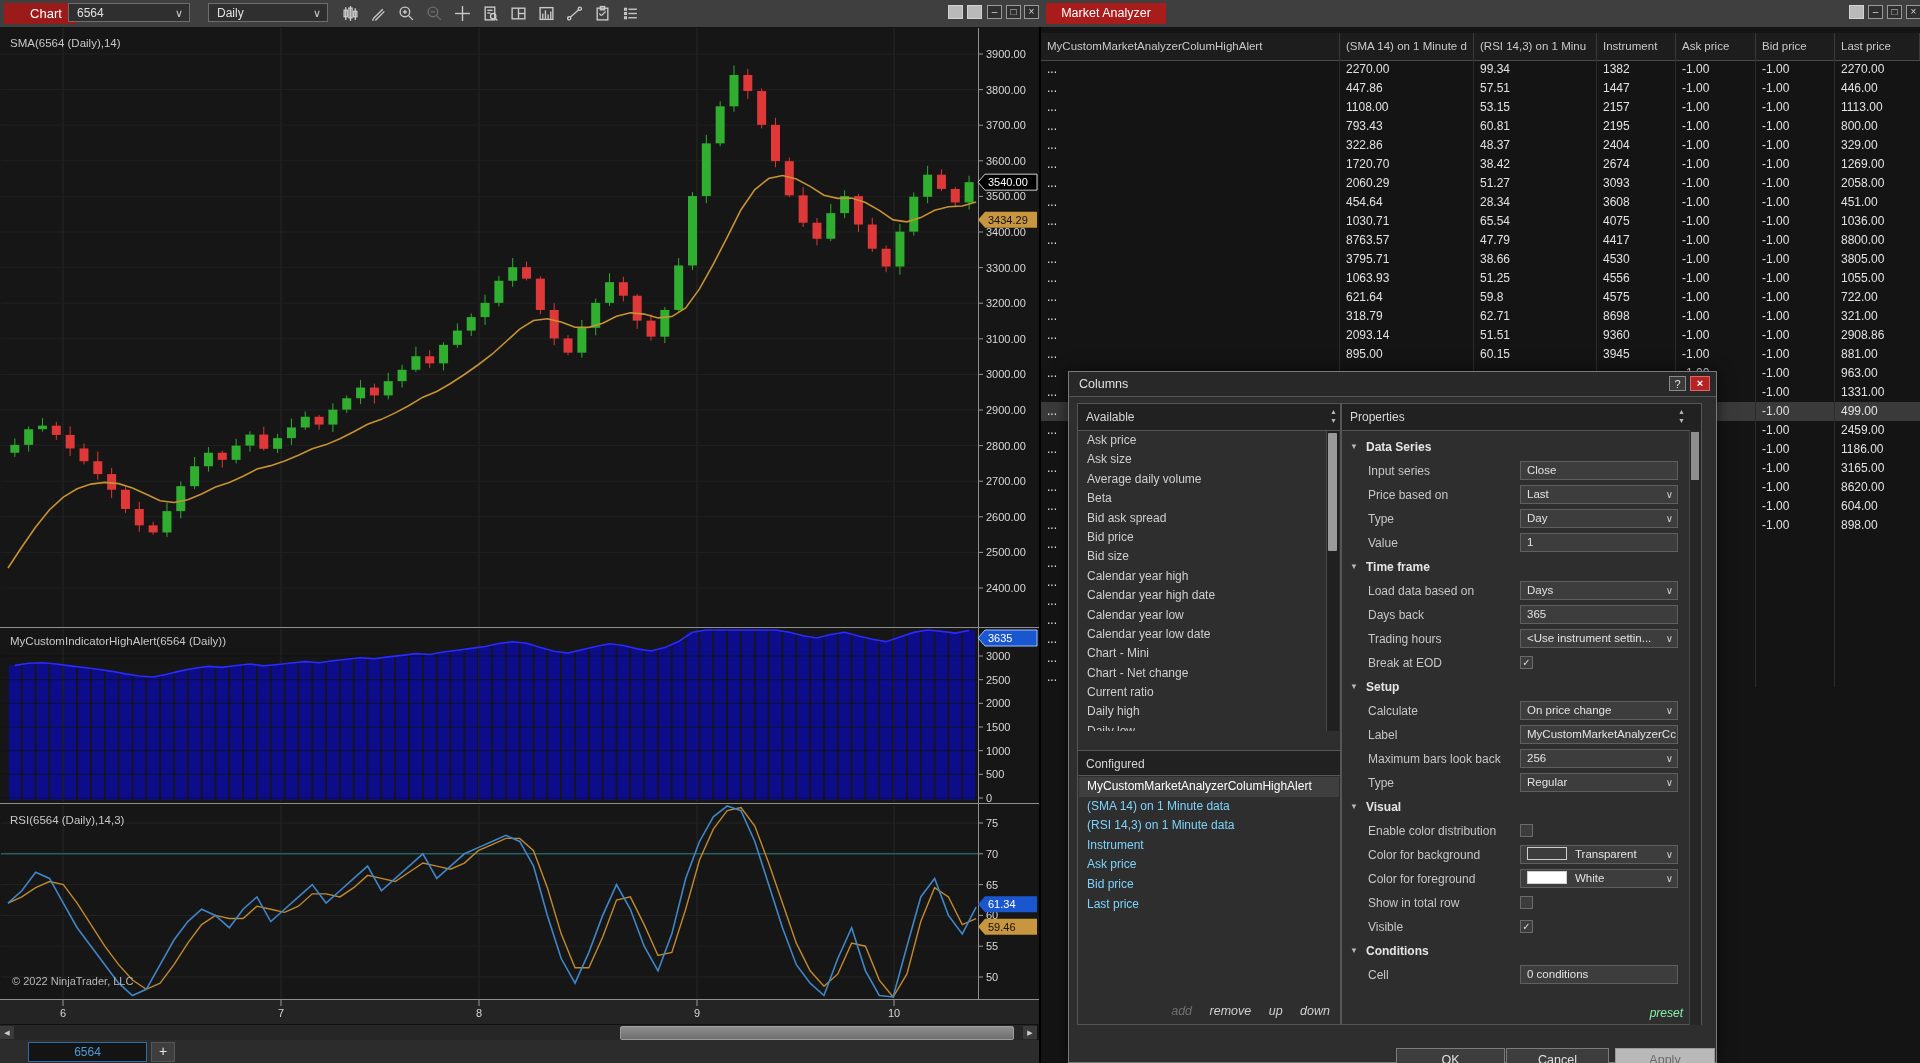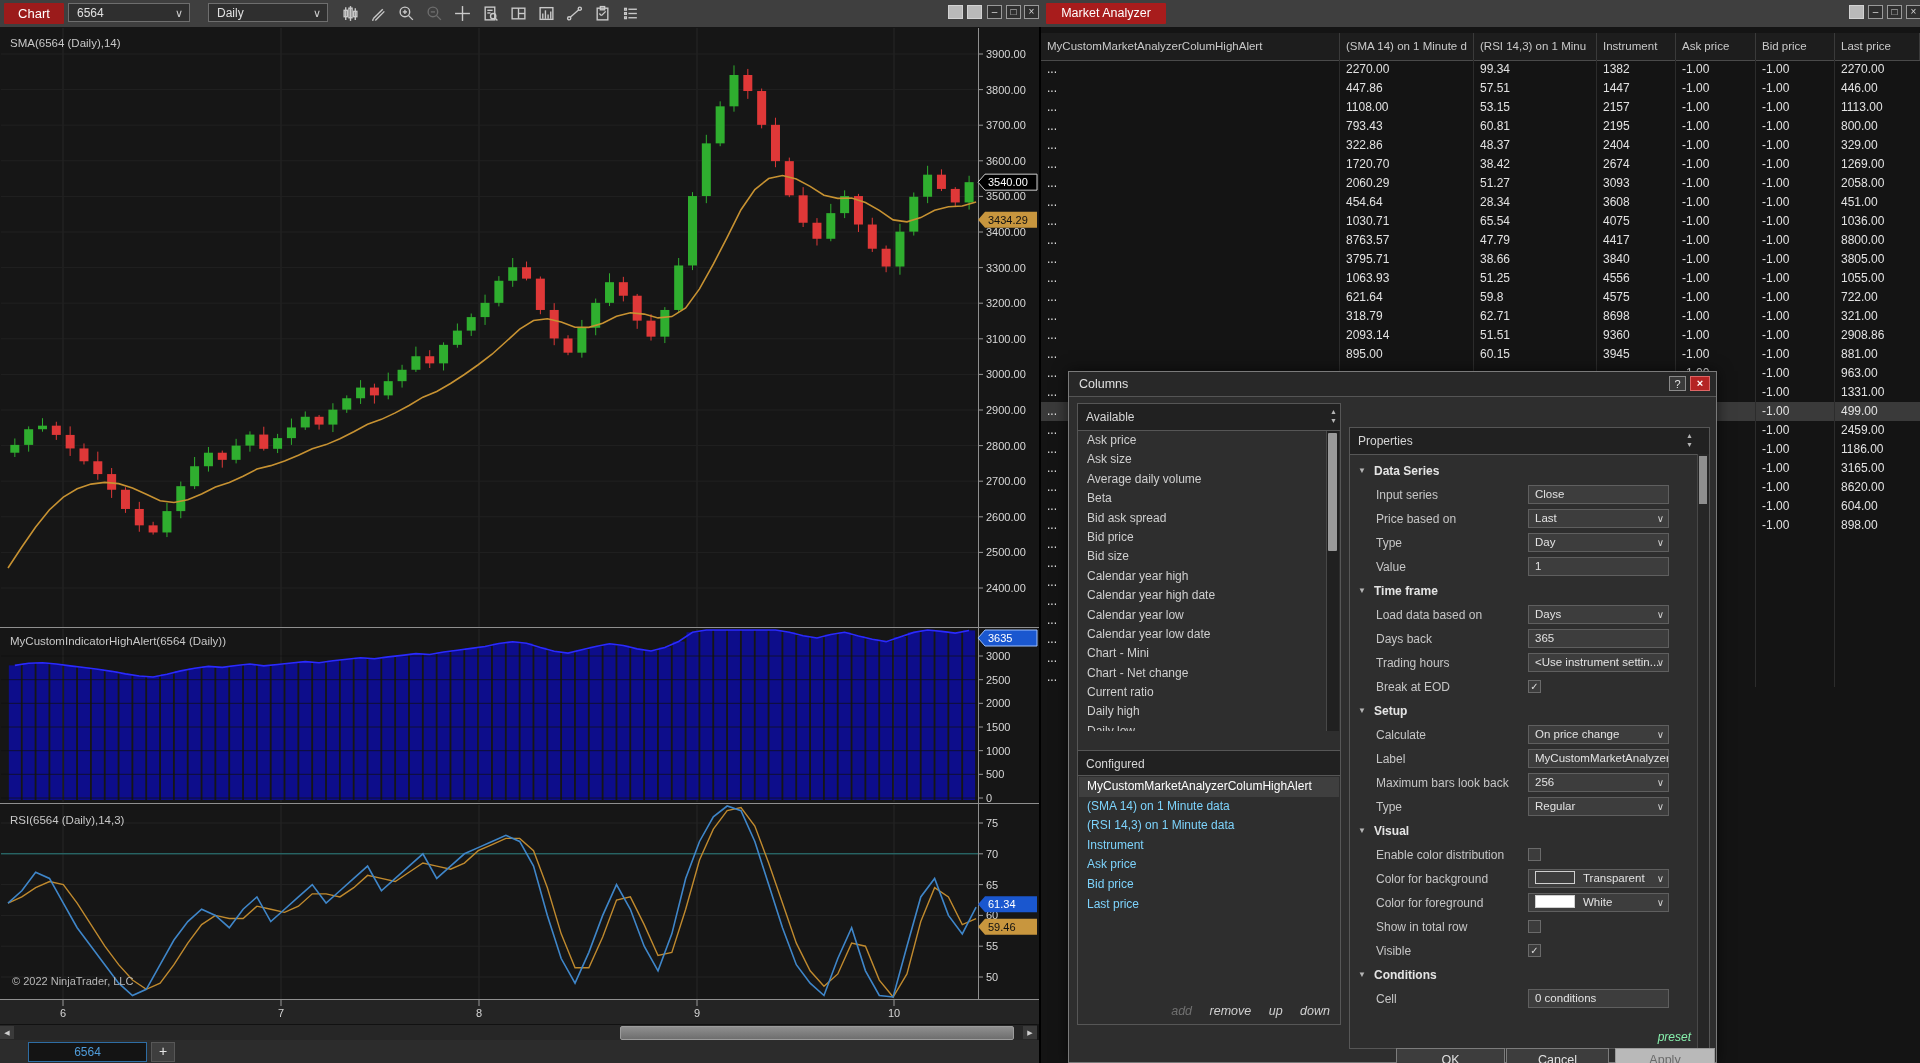--- a/index.html
+++ b/index.html
@@ -2,21 +2,21 @@
 <html><head>
 <meta charset="utf-8">
 <style>
   html,body{margin:0;padding:0;background:#222;}
   #root{position:relative;width:1920px;height:1063px;background:#2d2d2d;overflow:hidden;
         font-family:"Liberation Sans",sans-serif;color:#ddd;-webkit-font-smoothing:antialiased;}
   
   .topbar{position:absolute;left:0;top:0;width:1920px;height:27px;background:#3f3f3f;border-bottom:1px solid #232323;}
   .chip{position:absolute;top:3px;height:21px;line-height:21px;text-align:center;color:#fff;
         background:#9b1b1b;font-size:13px;border-radius:1px;}
-  #chip-chart{left:4px;width:60px;}
+  #chip-chart{left:4px;width:60px;padding-left:12px;}
   #chip-ma{left:1046px;width:120px;background:#a81c1c;font-size:12.5px;}
   .sel{position:absolute;top:3px;height:19px;background:#2f2f2f;border:1px solid #6e6e6e;
        font-size:12px;color:#e0e0e0;line-height:19px;padding-left:8px;box-sizing:border-box;}
   #sel-instrument{left:68px;width:122px;}
   #sel-period{left:208px;width:120px;}
   .chev{position:absolute;right:6px;top:0;font-style:normal;color:#cfcfcf;font-size:11px;}
   .ticon{position:absolute;top:3px;width:24px;height:21px;display:flex;align-items:center;justify-content:center;}
   .ticon svg{stroke:#c9c9c9;fill:none;stroke-width:1.3;}
   .ticon.dis svg{stroke:#6d6d6d;}
   .wbtn{position:absolute;top:5px;width:15px;height:14px;box-sizing:border-box;background:#2f2f2f;
@@ -63,31 +63,31 @@
   .litem{height:19.4px;line-height:19.4px;padding-left:8px;font-size:12px;color:#cfcfcf;white-space:nowrap;}
   .lscroll{position:absolute;right:1px;top:27px;width:13px;height:300px;background:#202020;border-left:1px solid #484848;box-sizing:border-box;}
   .lthumb{position:absolute;left:1px;top:2px;width:9px;height:118px;background:#9a9a9a;border-radius:1px;}
   .lhdr.cfg{position:absolute;left:0;top:346px;width:100%;box-sizing:border-box;border-top:1px solid #565656;}
   .clist{position:absolute;left:1px;top:373px;width:260px;height:150px;overflow:hidden;}
   .citem{height:19.6px;line-height:19.6px;padding-left:8px;font-size:12px;color:#7dd3fc;white-space:nowrap;}
   .citem.selected{background:#3f3f3f;color:#fff;}
   .links{position:absolute;right:10px;bottom:6px;font-size:12.5px;font-style:italic;color:#d0d0d0;}
   .links .lnk{margin-left:14px;}
   .links .dis{color:#6f6f6f;text-align:center;}
-  .rpane{position:absolute;left:280px;top:31px;width:361px;height:622px;border:1px solid #565656;box-sizing:border-box;margin-top:24px;}
+  .rpane{position:absolute;left:272px;top:31px;width:361px;height:622px;border:1px solid #565656;box-sizing:border-box;}
   .rpane .spin{right:16px;}
   .pscroll{position:absolute;right:0;top:26px;width:12px;height:595px;background:#262626;border-left:1px solid #484848;box-sizing:border-box;}
   .pthumb{position:absolute;left:1px;top:2px;width:8px;height:48px;background:#8f8f8f;}
   .props{position:absolute;left:0;top:27px;width:347px;height:576px;overflow:hidden;padding-top:4px;}
   .psec{position:relative;height:24px;line-height:24px;}
   .tri{position:absolute;left:8px;top:0;color:#b5b5b5;font-size:8px;}
   .pst{position:absolute;left:24px;font-size:12px;font-weight:bold;color:#e4e4e4;}
   .prow{position:relative;height:24px;}
   .plbl{position:absolute;left:26px;top:0;line-height:24px;font-size:12px;color:#c6c6c6;white-space:nowrap;}
-  .pin{position:absolute;left:178px;top:2px;width:141px;height:19px;box-sizing:border-box;background:#3d3d3d;
+  .pin{position:absolute;left:178px;top:2px;width:158px;height:19px;box-sizing:border-box;background:#3d3d3d;
        border:1px solid #5f5f5f;font-size:11.5px;color:#e2e2e2;line-height:17px;padding-left:6px;
        white-space:nowrap;overflow:hidden;}
   .pchev{position:absolute;right:4px;top:0;color:#cfcfcf;font-size:10px;}
   .pcb{position:absolute;left:178px;top:5px;width:13px;height:13px;box-sizing:border-box;background:#3c3c3c;
        border:1px solid #6a6a6a;color:#ddd;font-size:10px;line-height:11px;text-align:center;}
   .swatch{display:inline-block;width:38px;height:11px;border:1px solid #cfcfcf;vertical-align:middle;margin-right:8px;margin-top:-2px;}
   .preset{position:absolute;right:18px;bottom:4px;font-size:12px;font-style:italic;color:#86efac;}
   .dfoot .btn{position:absolute;top:676px;height:24px;background:#3d3d3d;border:1px solid #7c7c7c;box-sizing:border-box;
               color:#e0e0e0;font-size:12.5px;line-height:22px;text-align:center;}
   #btn-ok{left:327px;width:109px;} #btn-cancel{left:437px;width:103px;}
@@ -673,21 +673,21 @@
           <div class="mcell c2">47.79</div>
           <div class="mcell c3">4417</div>
           <div class="mcell c4">-1.00</div>
           <div class="mcell c5">-1.00</div>
           <div class="mcell c6">8800.00</div>
         </div>
         <div class="marow">
           <div class="mcell c0">...</div>
           <div class="mcell c1">3795.71</div>
           <div class="mcell c2">38.66</div>
-          <div class="mcell c3">3840</div>
+          <div class="mcell c3">4530</div>
           <div class="mcell c4">-1.00</div>
           <div class="mcell c5">-1.00</div>
           <div class="mcell c6">3805.00</div>
         </div>
         <div class="marow">
           <div class="mcell c0">...</div>
           <div class="mcell c1">1063.93</div>
           <div class="mcell c2">51.25</div>
           <div class="mcell c3">4556</div>
           <div class="mcell c4">-1.00</div>

